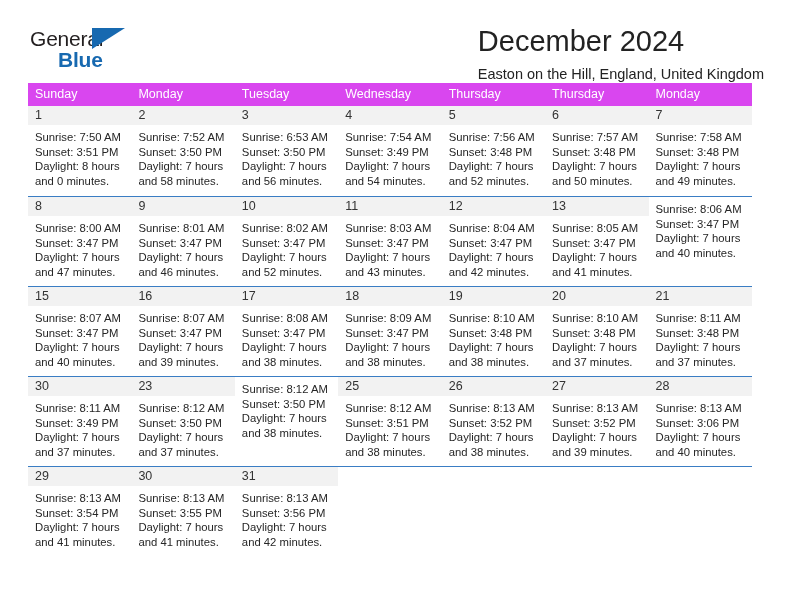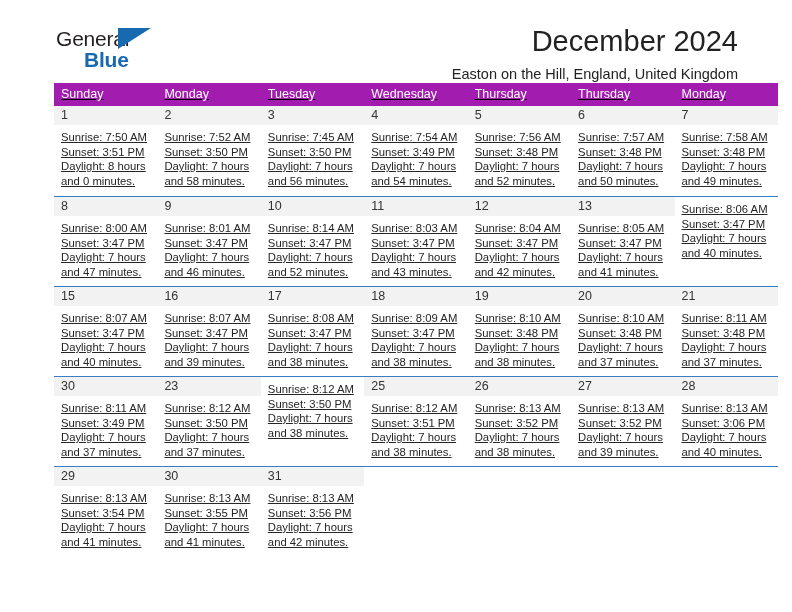--- a/index.html
+++ b/index.html
@@ -12,21 +12,21 @@
     background: #ffffff;
     font-family: "Liberation Sans", sans-serif;
     color: #000000;
     overflow: hidden;
   }
   .page {
     position: relative;
     width: 792px;
     height: 612px;
     box-sizing: border-box;
-    padding: 0 54px;
+    padding: 0 28px;
   }
 
   
   .header {
     display: flex;
     justify-content: space-between;
     align-items: flex-start;
     padding-top: 26px;
     height: 74px;
     box-sizing: border-box;
@@ -59,21 +59,21 @@
     position: absolute;
     left: 30px;
     top: 23px;
     font-size: 21px;
     letter-spacing: -0.2px;
     color: #1769b0;
     line-height: 1;
     font-weight: bold;
   }
   .title-block {
-    text-align: right;
+    text-align: left;
     padding-top: 0px;
   }
   .month-title {
     font-size: 29px;
     color: #222222;
     line-height: 1.05;
     white-space: nowrap;
   }
   .location {
     font-size: 14.5px;
@@ -82,22 +82,21 @@
     white-space: nowrap;
   }
 
   
   .calendar {
     margin-top: 9px;
     width: 724px;
   }
   .dow-row {
     display: flex;
-    background: #a21caf;
-    text-decoration: underline;
+    background: #d946ef;
   }
   .dow-cell {
     flex: 1 1 0;
     color: #ffffff;
     font-size: 12.5px;
     padding: 4px 0 5px 7px;
     box-sizing: border-box;
   }
 
   .week-row {
@@ -125,21 +124,20 @@
     line-height: 13px;
   }
   .day-cell.empty .day-number {
     background: transparent;
   }
   .day-info {
     padding: 5px 4px 0 7px;
     font-size: 11.3px;
     line-height: 14.6px;
     color: #262626;
-    text-decoration: underline;
   }
   .day-info div {
     white-space: nowrap;
   }
 </style>
 </head>
 <body>
 
 <div class="page">
 
@@ -185,21 +183,21 @@
         <div class="day-info">
           <div>Sunrise: 7:52 AM</div>
           <div>Sunset: 3:50 PM</div>
           <div>Daylight: 7 hours</div>
           <div>and 58 minutes.</div>
         </div>
       </div>
       <div class="day-cell">
         <div class="day-number">3</div>
         <div class="day-info">
-          <div>Sunrise: 7:45 AM</div>
+          <div>Sunrise: 6:53 AM</div>
           <div>Sunset: 3:50 PM</div>
           <div>Daylight: 7 hours</div>
           <div>and 56 minutes.</div>
         </div>
       </div>
       <div class="day-cell">
         <div class="day-number">4</div>
         <div class="day-info">
           <div>Sunrise: 7:54 AM</div>
           <div>Sunset: 3:49 PM</div>
@@ -251,21 +249,21 @@
         <div class="day-info">
           <div>Sunrise: 8:01 AM</div>
           <div>Sunset: 3:47 PM</div>
           <div>Daylight: 7 hours</div>
           <div>and 46 minutes.</div>
         </div>
       </div>
       <div class="day-cell">
         <div class="day-number">10</div>
         <div class="day-info">
-          <div>Sunrise: 8:14 AM</div>
+          <div>Sunrise: 8:02 AM</div>
           <div>Sunset: 3:47 PM</div>
           <div>Daylight: 7 hours</div>
           <div>and 52 minutes.</div>
         </div>
       </div>
       <div class="day-cell">
         <div class="day-number">11</div>
         <div class="day-info">
           <div>Sunrise: 8:03 AM</div>
           <div>Sunset: 3:47 PM</div>

